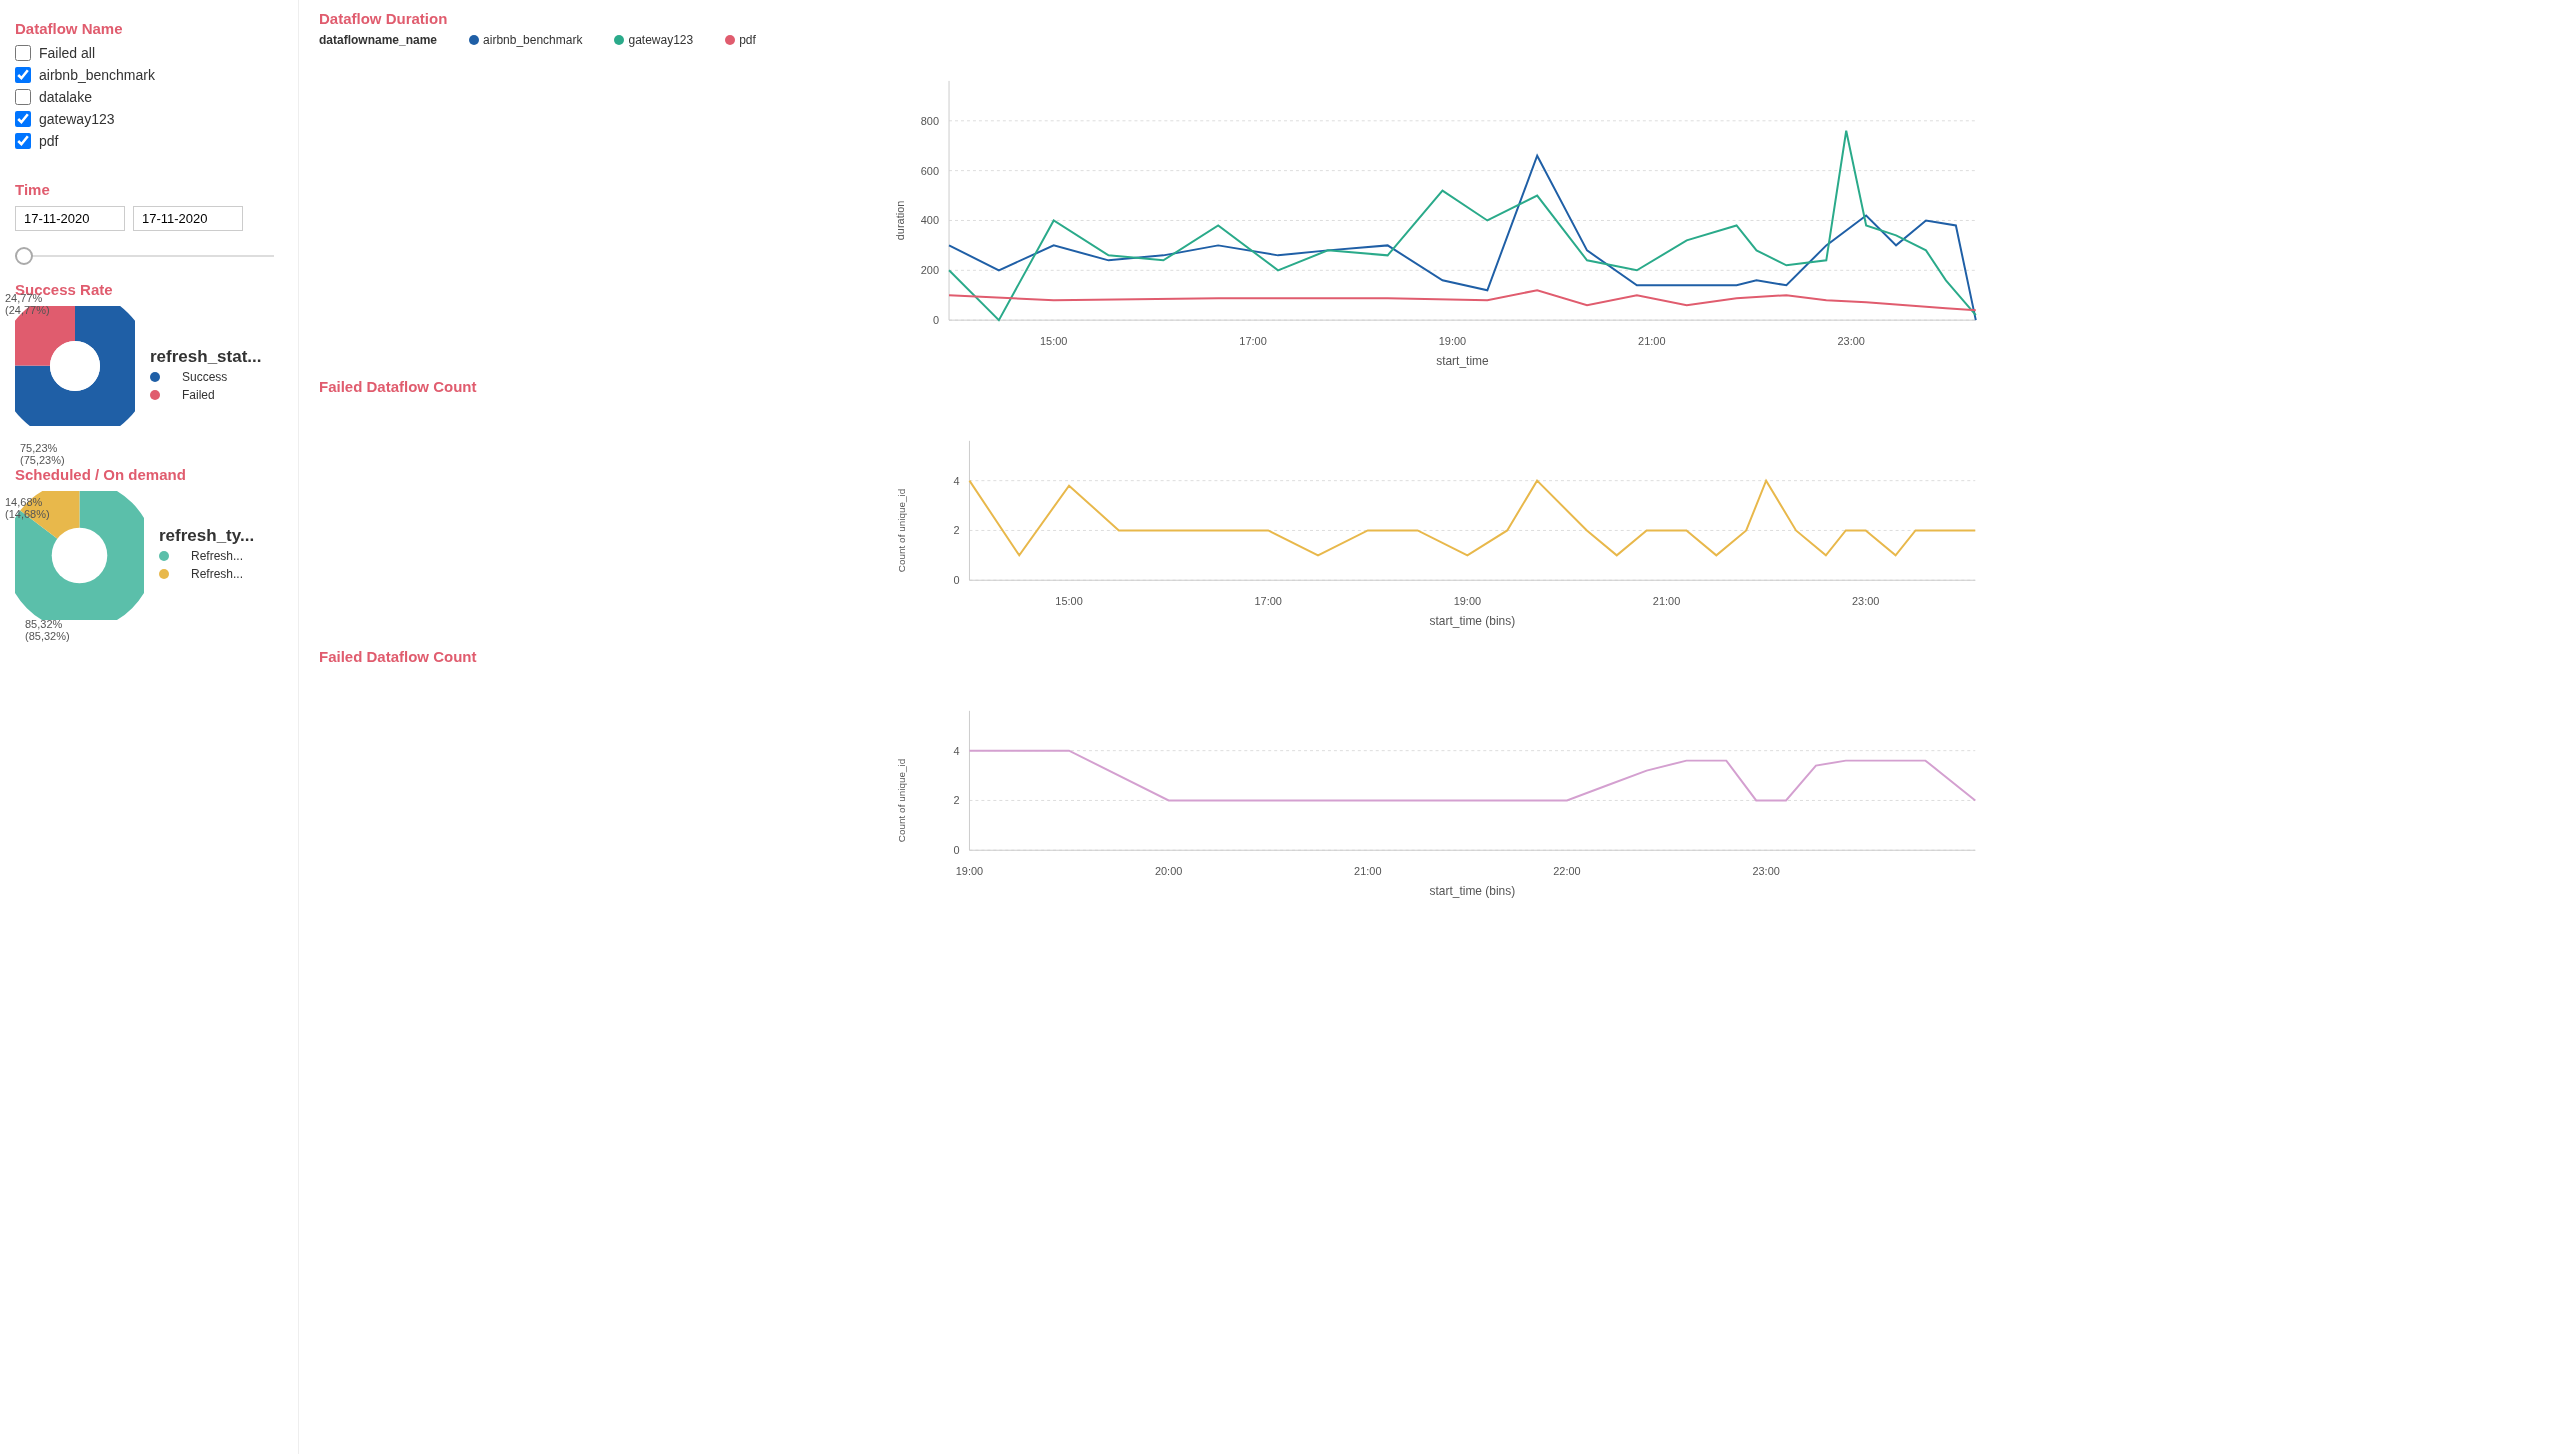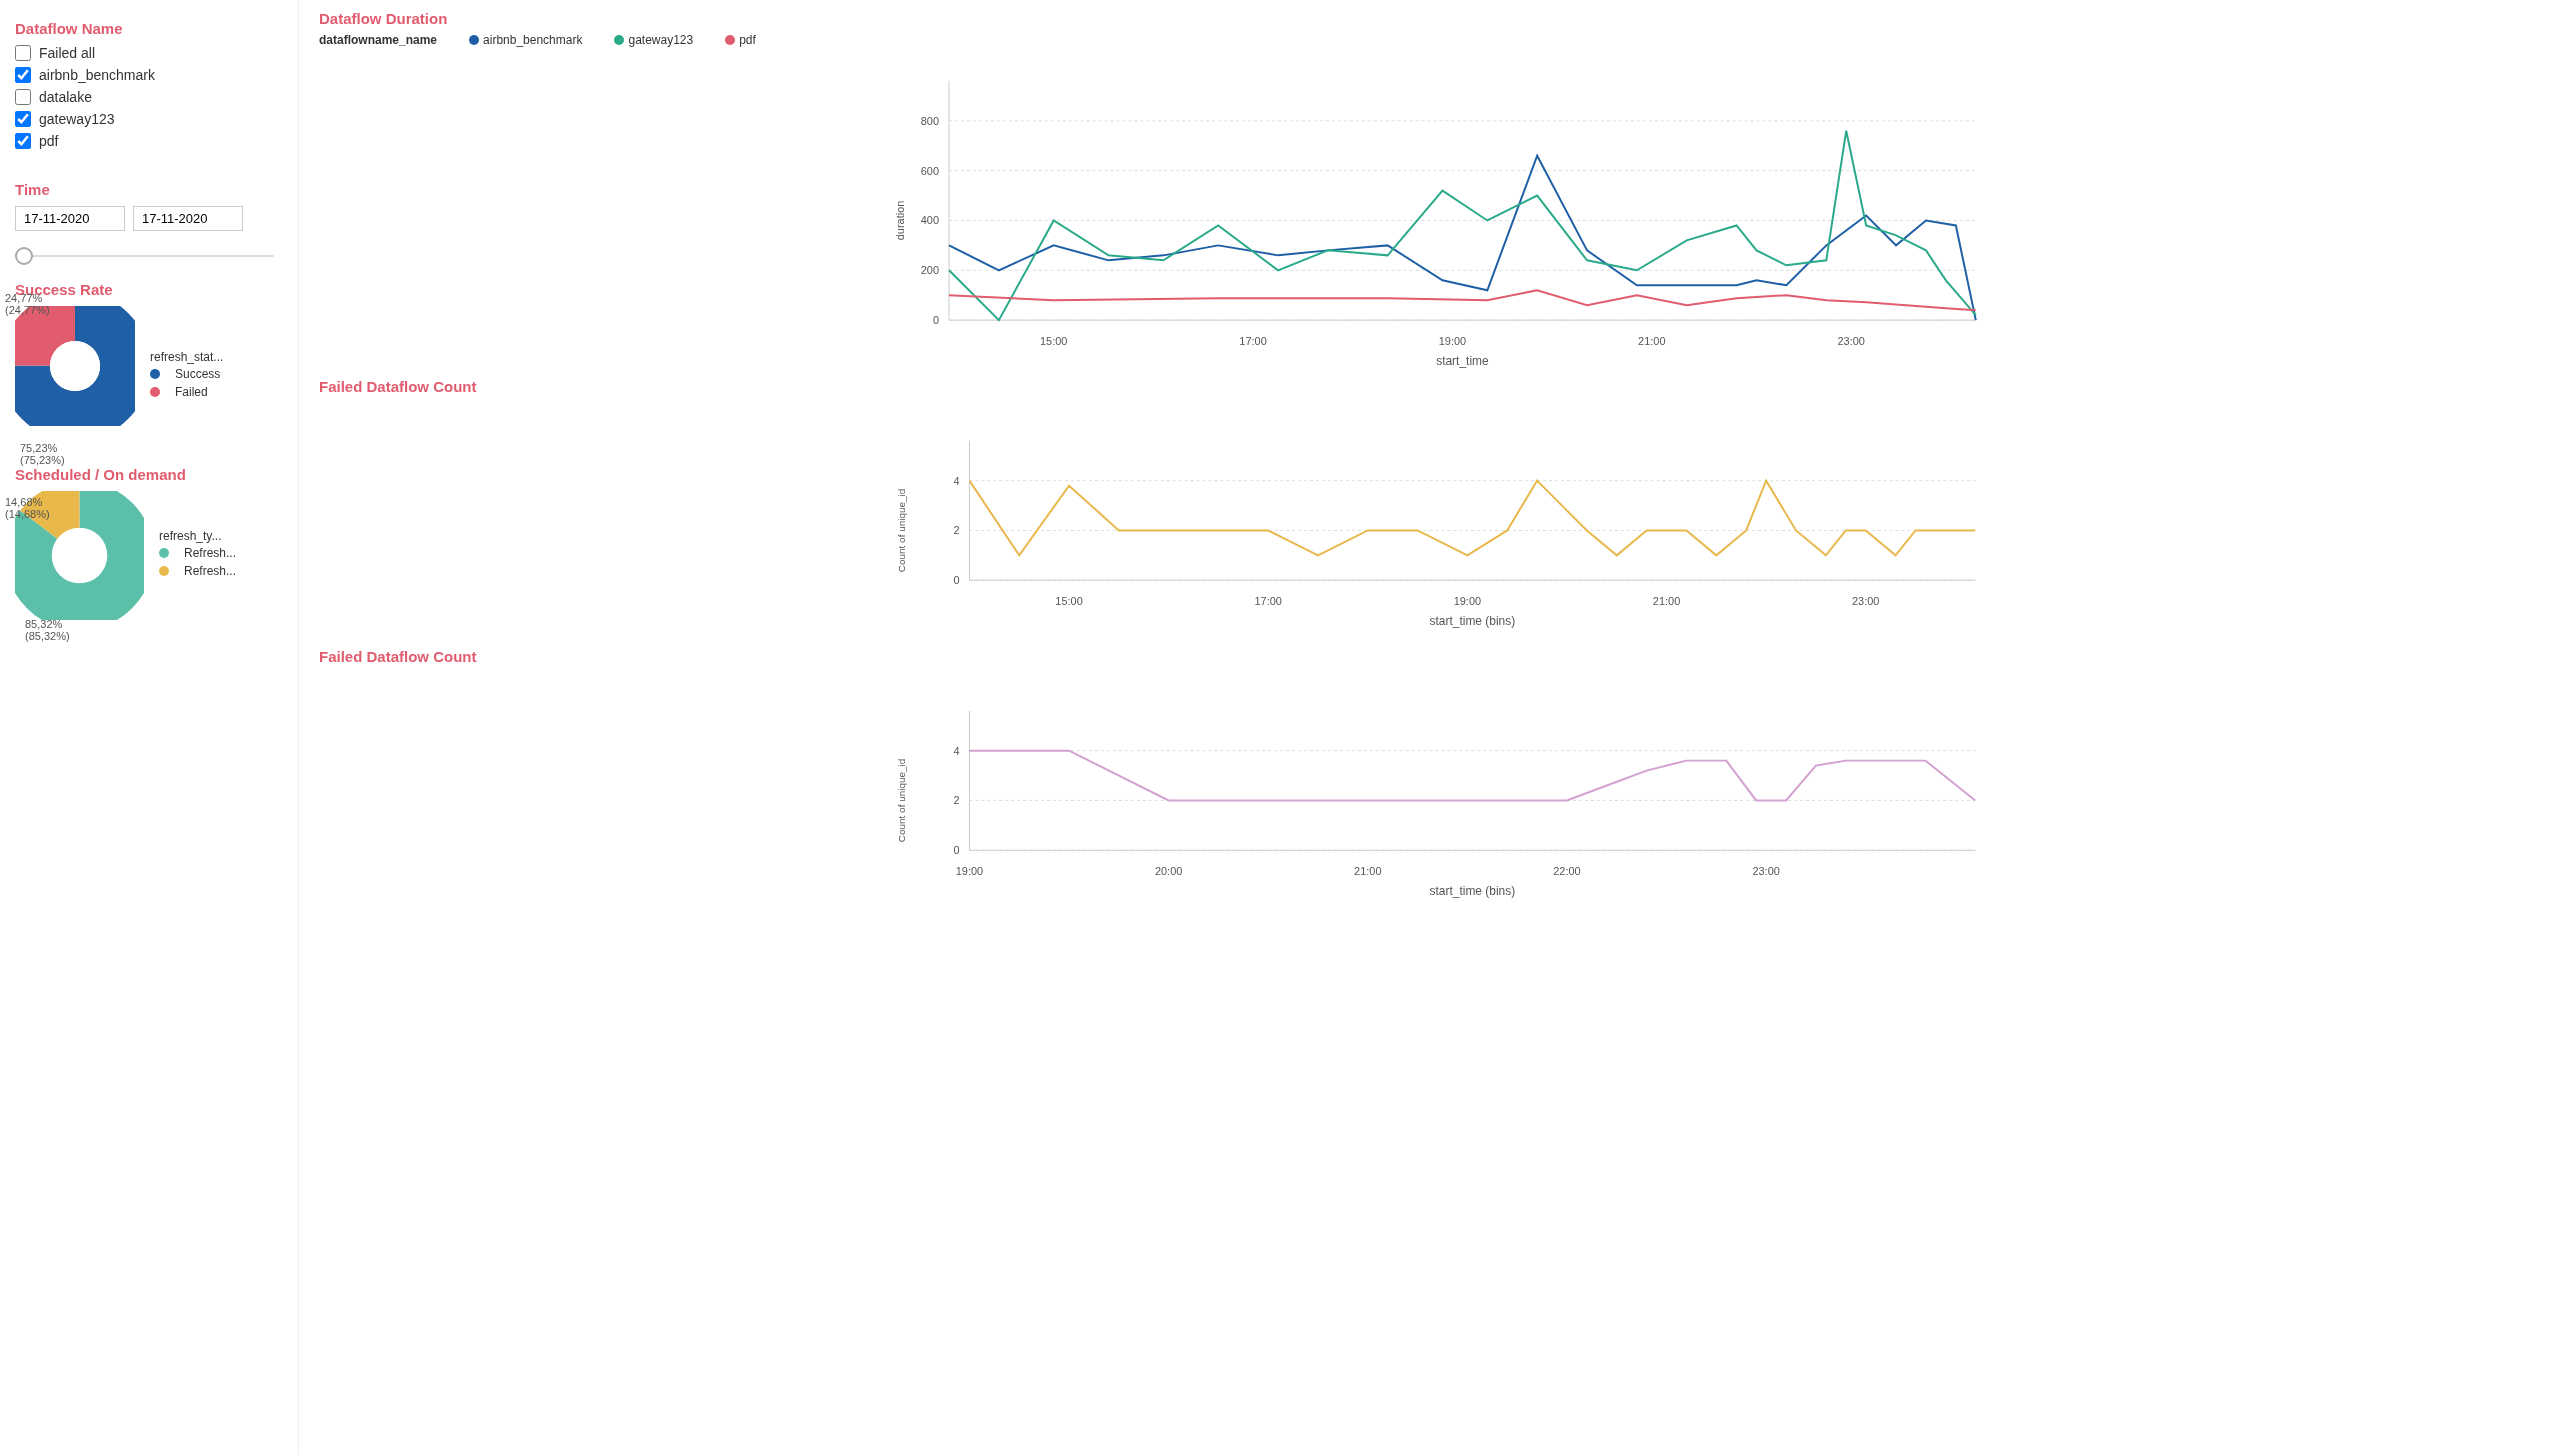--- a/index.html
+++ b/index.html
@@ -17,23 +17,23 @@
     .date-inputs { display: flex; gap: 8px; margin-bottom: 10px; }
     .date-inputs input { border: 1px solid #ccc; padding: 4px 8px; font-size: 13px; width: 110px; }
     .slider-container { position: relative; width: 259px; height: 30px; margin-top: 5px; }
     .slider-track { position: absolute; top: 14px; left: 0; width: 100%; height: 2px; background: #ddd; }
     .slider-thumb { position: absolute; top: 6px; left: 0; width: 18px; height: 18px; border-radius: 50%; border: 2px solid #aaa; background: #fff; }
     .chart-title { color: #e05c6e; font-size: 15px; font-weight: bold; margin-bottom: 6px; }
 
     .pie-section { margin-top: 10px; }
     .pie-wrapper { display: flex; align-items: center; gap: 15px; margin-top: 8px; }
     .pie-legend { font-size: 12px; }
-    .pie-legend-item { display: flex; align-items: center; gap: 15px; margin-bottom: 4px; font-size: 12px; }
+    .pie-legend-item { display: flex; align-items: center; gap: 22px; margin-bottom: 4px; font-size: 12px; }
     .legend-dot { width: 10px; height: 10px; border-radius: 50%; }
-    .pie-label { font-size: 12px; font-weight: normal; margin-bottom: 3px; }
+    .pie-label { font-size: 17px; font-weight: bold; margin-bottom: 3px; }
 
     svg text { font-family: Arial, sans-serif; }
 
     .chart-legend { display: flex; gap: 32px; align-items: center; font-size: 12px; margin-bottom: 4px; flex-wrap: wrap; }
     .legend-item { display: flex; align-items: center; gap: 4px; }
     .legend-circle { width: 10px; height: 10px; border-radius: 50%; }
 
     .axis-label { font-size: 11px; fill: #555; }
     .grid-line { stroke: #ddd; stroke-dasharray: 3,3; }
   </style>

